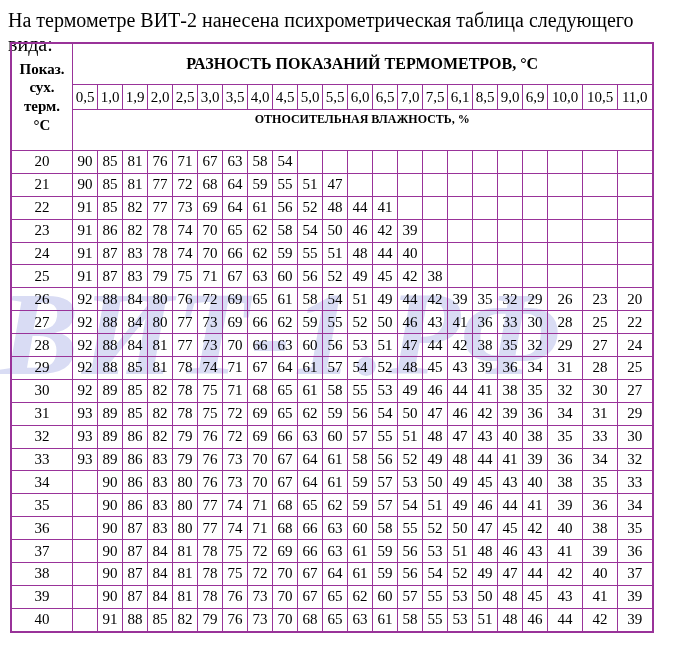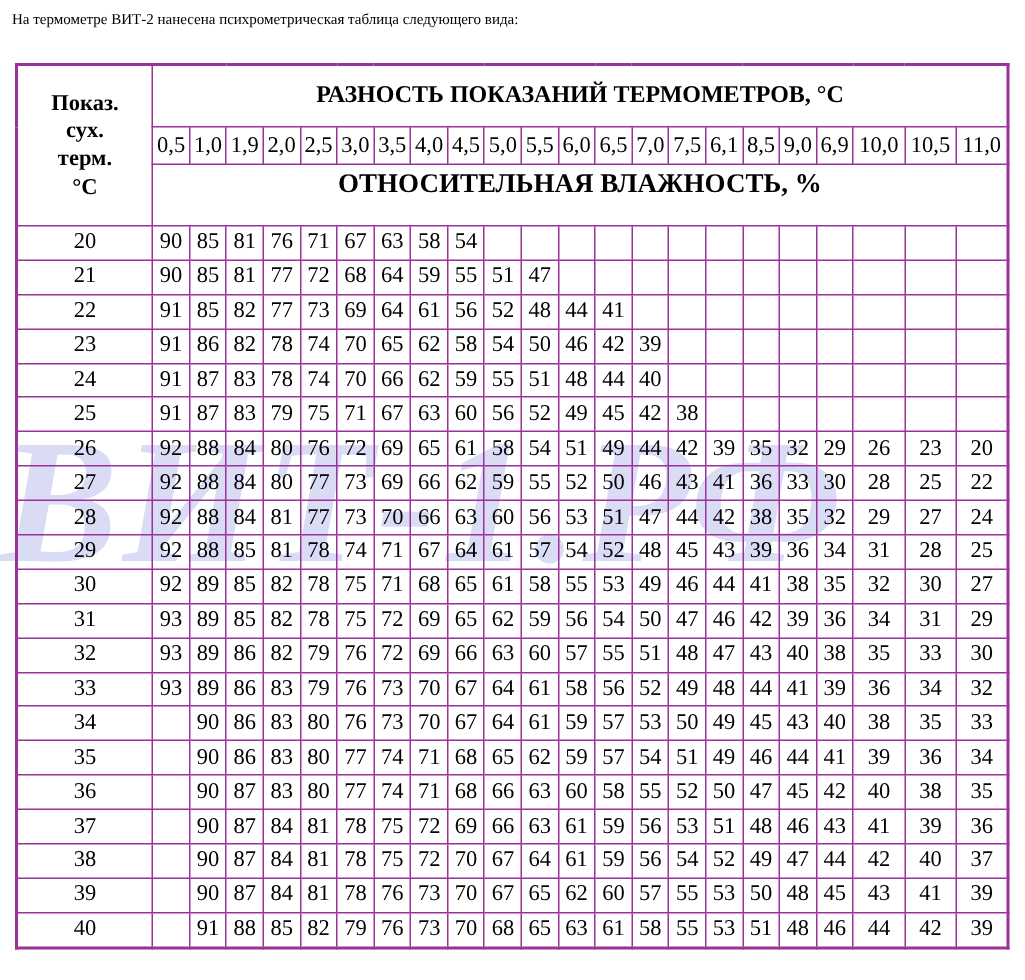--- a/index.html
+++ b/index.html
@@ -6,21 +6,21 @@
   body {
     width:683px; height:653px;
     background:#ffffff;
     font-family:"Liberation Serif", serif;
     color:#000000;
     position:relative;
     overflow:hidden;
   }
   .intro {
     margin:8px 0 0 8px;
-    font-size:10px;
+    font-size:20px;
     line-height:1.2;
   }
   .table-wrap {
     position:absolute;
     left:10px; top:42px;
     width:663px;
   }
   .watermark {
     position:absolute;
     left:-10px; top:234px;
@@ -48,39 +48,39 @@
     text-align:center;
     font-weight:normal;
     overflow:hidden;
   }
   th.corner {
     width:54px;
     font-weight:bold;
     font-size:15px;
     line-height:1.25;
     vertical-align:middle;
-    padding:2px 18px;
+    padding:2px 3px;
   }
   th.corner span { display:block; }
   th.top-header {
     height:40px;
     font-weight:bold;
     font-size:16px;
     vertical-align:middle;
     margin-left:37px;
   }
   tr.diff-row th {
     height:24px;
     font-size:15px;
     font-weight:normal;
   }
   th.sub-header {
     height:38px;
     font-weight:bold;
-    font-size:18px;
+    font-size:12px;
     vertical-align:top;
     padding-top:2px;
   }
   tbody td {
     height:21.9px;
     font-size:15px;
     line-height:1;
   }
   tbody td.temp { font-size:15px; }
 </style>

